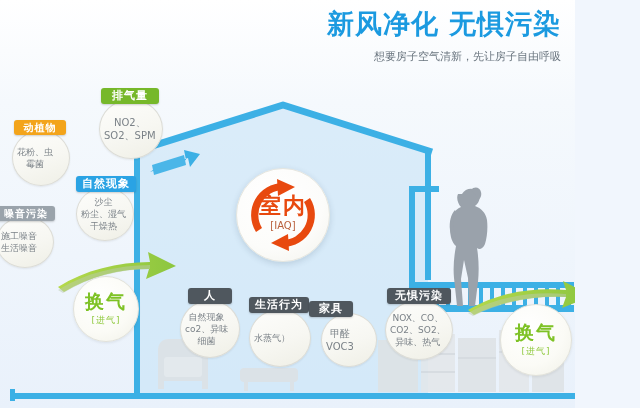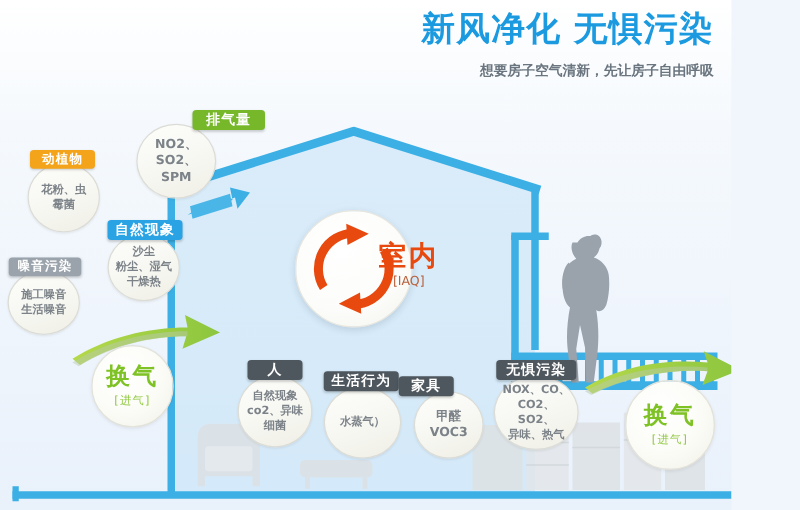--- a/index.html
+++ b/index.html
@@ -2,52 +2,52 @@
 <html><head>
 <meta charset="utf-8">
 <style>
   html,body{margin:0;padding:0;}
   body{
     width:640px;height:408px;overflow:hidden;
     font-family:"DejaVu Sans","Liberation Sans",sans-serif;
     background:#f1f6fd;
   }
   #stage{position:relative;width:575px;height:408px;overflow:hidden;
-    background:linear-gradient(180deg,#ffffff 0%,#f4f8fd 18%,#eef4fc 55%,#eaf2fb 100%);padding-left:10px;}
+    background:linear-gradient(180deg,#ffffff 0%,#f4f8fd 18%,#eef4fc 55%,#eaf2fb 100%);}
 
   
   .hdr{position:absolute;right:14px;top:8px;text-align:right;}
   .hdr-title{font-size:27px;font-weight:bold;color:#1b9ae0;letter-spacing:1px;
     line-height:1.2;white-space:nowrap;}
   .hdr-title .gap{display:inline-block;width:10px;}
-  .hdr-sub{margin-top:9px;font-size:11px;color:#6a757f;white-space:nowrap;font-weight:bold;}
+  .hdr-sub{margin-top:9px;font-size:11px;color:#6a757f;white-space:nowrap;}
 
   
   .house-svg{position:absolute;left:0;top:0;width:640px;height:408px;}
 
   
   .node{position:absolute;}
   .bubble{
     position:absolute;border-radius:50%;
     background:linear-gradient(160deg,#fdfdfb 0%,#f7f7f2 55%,#efefe6 100%);
     border:1px solid #dcdcd6;
     box-shadow:0 1px 2px rgba(0,0,0,.07);
-    display:flex;align-items:center;justify-content:center;
+    display:flex;align-items:center;justify-content:flex-start;
     text-align:center;color:#7b8288;line-height:1.35;
-    box-sizing:border-box;padding:4px;font-weight:bold;
+    box-sizing:border-box;padding:4px;
   }
   .bubble span{display:block;}
   .tag{
     position:absolute;z-index:3;
     color:#fff;font-weight:bold;white-space:nowrap;
     border-radius:3px;text-align:center;
     box-shadow:0 1px 2px rgba(0,0,0,.18);
     letter-spacing:1px;
   }
-  .tag.green{background:#76b82a;margin-left:43px;}
+  .tag.green{background:#76b82a;}
   .tag.orange{background:#f3a41b;}
   .tag.blue{background:#2aa3e4;}
   .tag.gray{background:#9aa3ab;}
   .tag.dark{background:#4f575e;}
 
   
   .hq{
     position:absolute;border-radius:50%;
     background:radial-gradient(circle at 38% 34%,#ffffff 0%,#fbfbf6 58%,#f0f0e7 100%);
     border:1px solid #e2e2da;
@@ -59,21 +59,21 @@
   .hq-sub{font-size:9px;color:#8fc93f;margin-top:3px;letter-spacing:1px;}
 
   
   .iaq{
     position:absolute;left:236px;top:168px;width:92px;height:92px;border-radius:50%;
     background:radial-gradient(circle at 40% 32%,#ffffff 0%,#fcfcfa 60%,#f2f2ec 100%);
     border:1px solid #e6e6df;
     box-shadow:0 2px 6px rgba(40,60,90,.16);
     z-index:5;
   }
-  .iaq-txt{position:absolute;left:0;top:26px;width:100%;text-align:center;margin-left:44px;}
+  .iaq-txt{position:absolute;left:0;top:26px;width:100%;text-align:center;}
   .iaq-main{font-size:22px;font-weight:bold;color:#e8490f;letter-spacing:2px;line-height:1;}
   .iaq-sub{font-size:10px;color:#b9603c;margin-top:3px;}
   .iaq-arrows{position:absolute;left:0;top:0;width:92px;height:92px;}
 </style>
 </head>
 <body>
 
 <div id="stage">
 
   <svg class="house-svg" viewBox="0 0 640 408">

